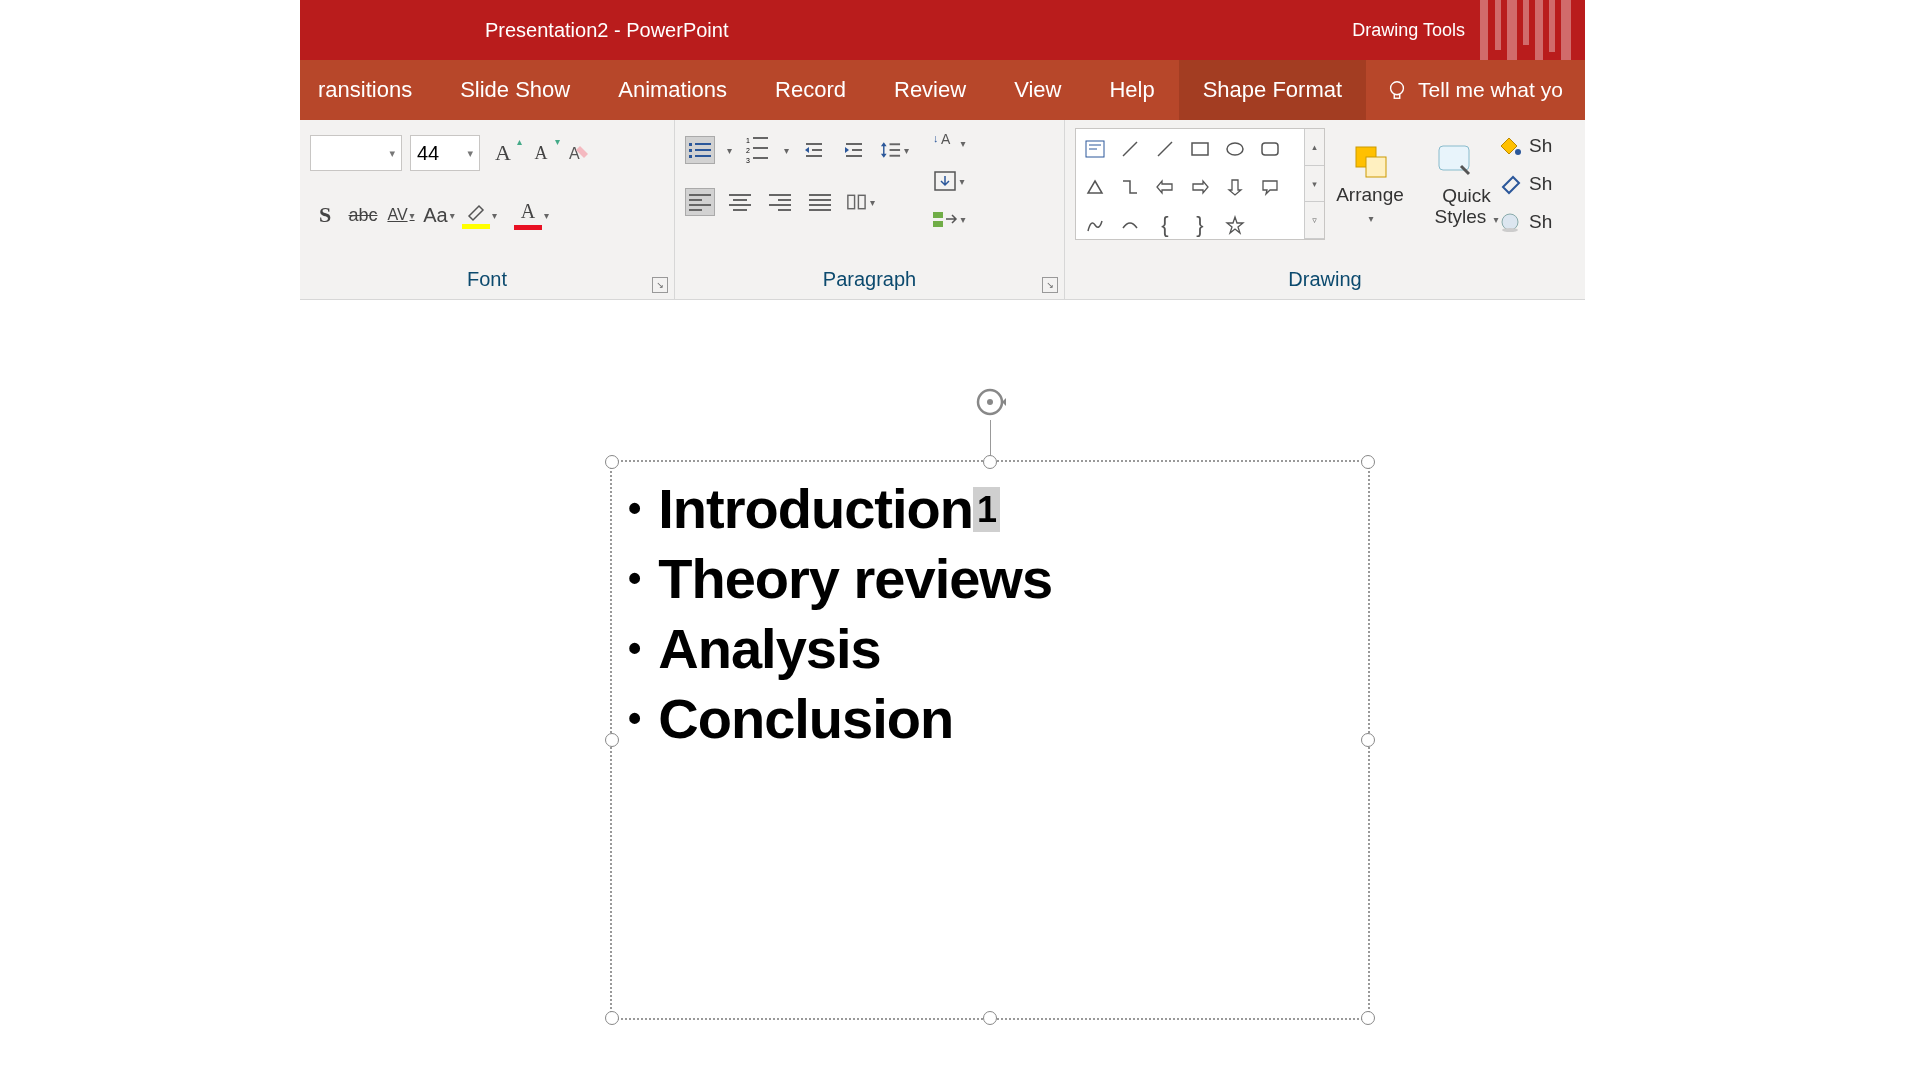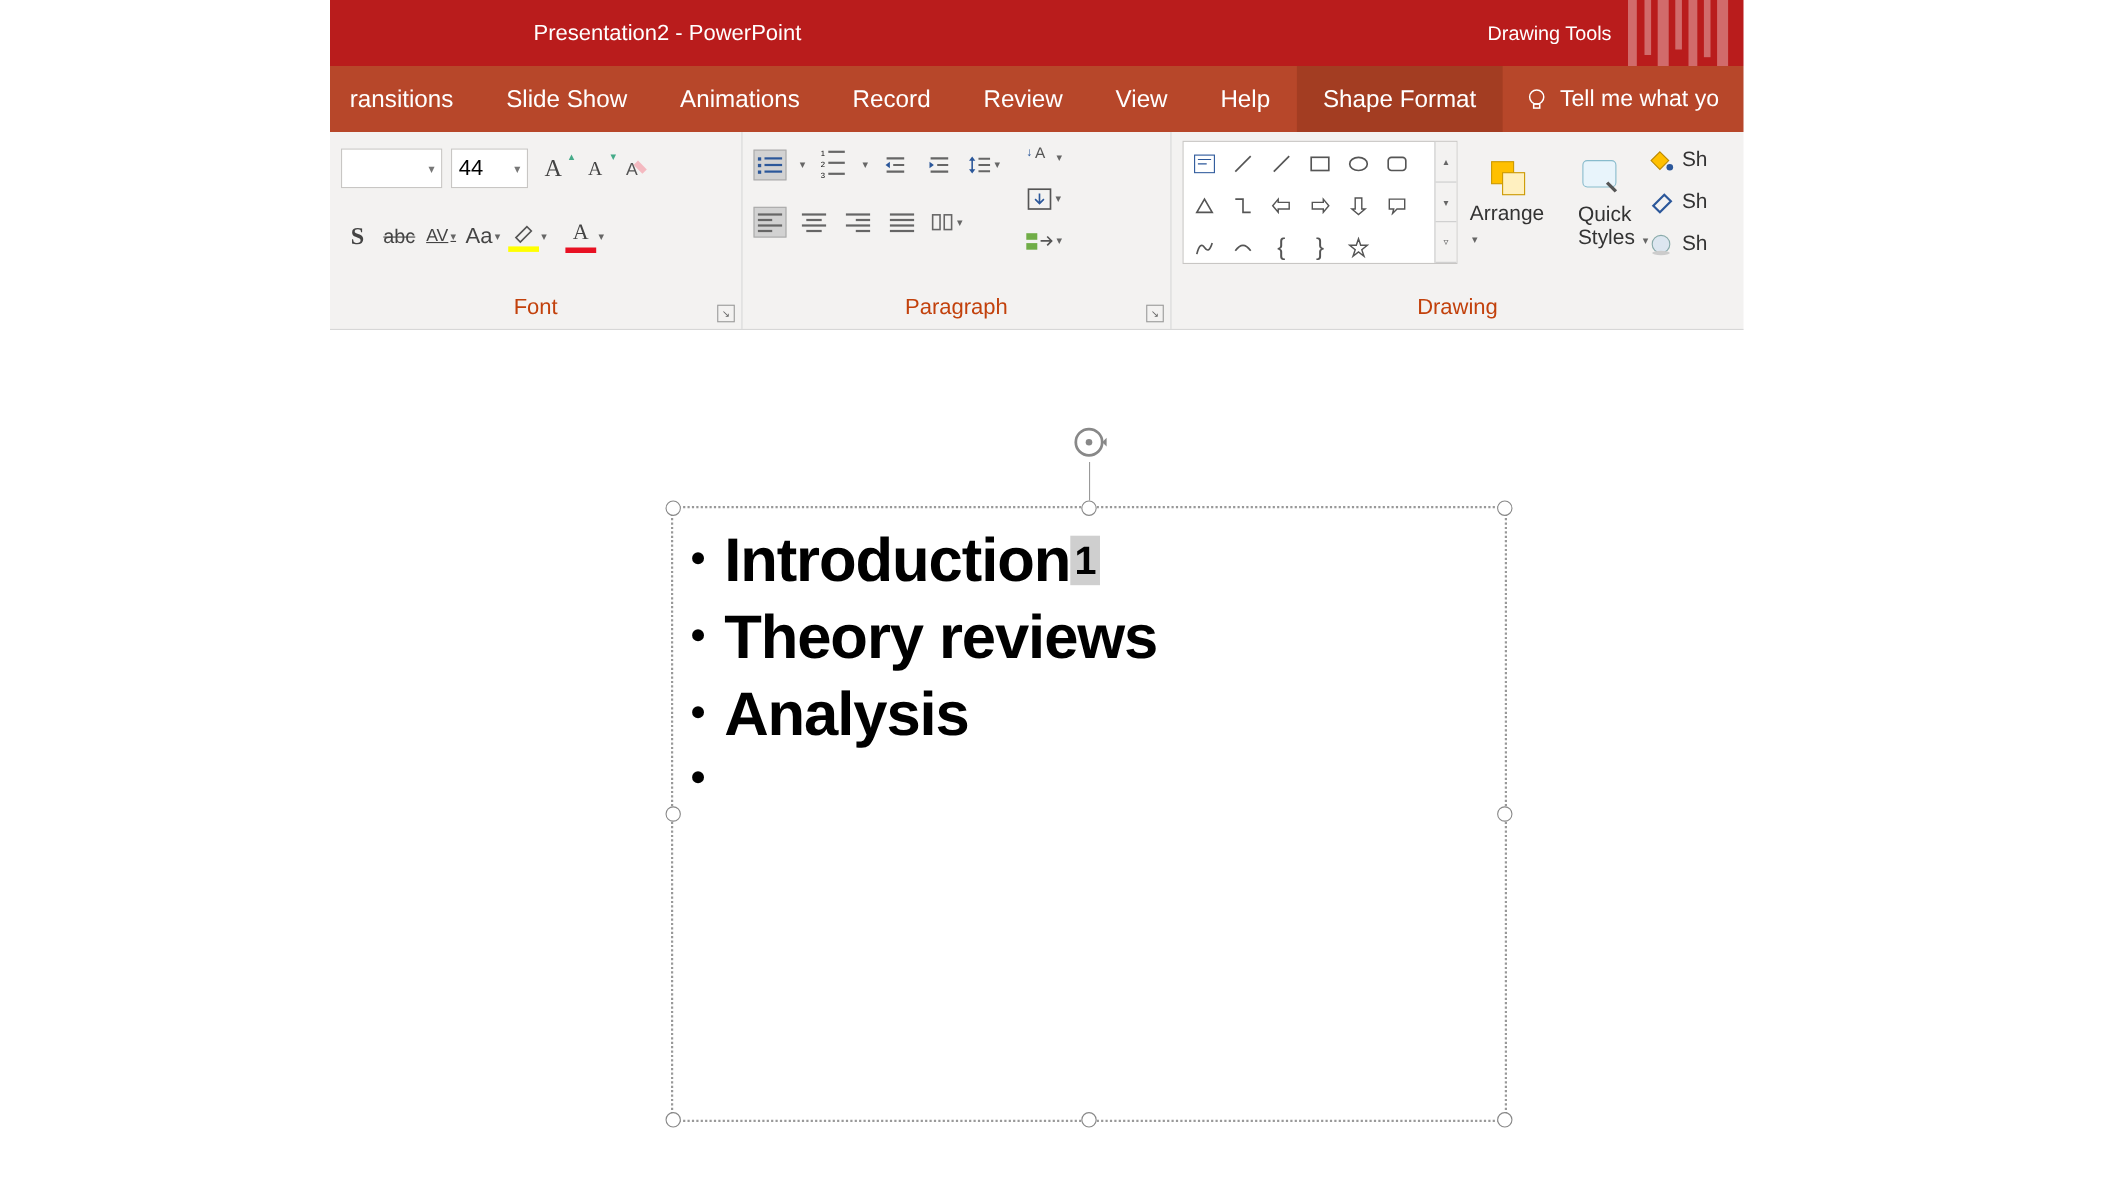--- a/index.html
+++ b/index.html
@@ -88,21 +88,21 @@
 }
 .ribbon-group-content {
   flex: 1;
   display: flex;
   align-items: flex-start;
   gap: 6px;
 }
 .ribbon-group-label {
   text-align: center;
   font-size: 20px;
-  color: #c2410c;
+  color: #0c4a6e;
   padding-bottom: 6px;
 }
 .ribbon-launcher {
   position: absolute;
   right: 6px;
   bottom: 6px;
   width: 16px;
   height: 16px;
   border: 1px solid #999;
   font-size: 9px;
@@ -146,21 +146,21 @@
   width: 250px;height:112px;
   display:grid;grid-template-columns:repeat(7,1fr);grid-auto-rows:36px;
   gap:2px;padding:2px;
   position:relative;
 }
 .shape-cell{display:flex;align-items:center;justify-content:center;font-size:20px;color:#555;}
 .gallery-scroll {position:absolute;right:0;top:0;width:20px;height:100%;background:#f3f2f1;border-left:1px solid #ccc;display:flex;flex-direction:column;}
 .gallery-scroll div{flex:1;display:flex;align-items:center;justify-content:center;font-size:9px;color:#666;border-bottom:1px solid #ccc;}
 
 .large-btn {display:flex;flex-direction:column;align-items:center;justify-content:center;width:78px;height:112px;font-size:19px;color:#333;gap:4px;}
-.large-btn .lbl{line-height:1.1;}
+.large-btn .lbl{line-height:1.1;text-align:center;}
 
 .shapefx-col{display:flex;flex-direction:column;gap:2px;justify-content:center;}
 .shapefx-item{display:flex;align-items:center;gap:6px;font-size:19px;color:#333;height:36px;}
 
 .canvas {
   position: absolute;
   top: 300px;
   left: 300px;
   right: 0;
   bottom: 0;
@@ -563,16 +563,17 @@
       <div class="tb-item">
           <span class="tb-bullet">•</span>
           <span>Theory reviews</span>
         </div>
       <div class="tb-item">
           <span class="tb-bullet">•</span>
           <span>Analysis</span>
         </div>
       <div class="tb-item">
           <span class="tb-bullet">•</span>
+          <span>Conclusion</span>
         </div>
     </div>
   </div>
 </div>
 
 </body></html>

